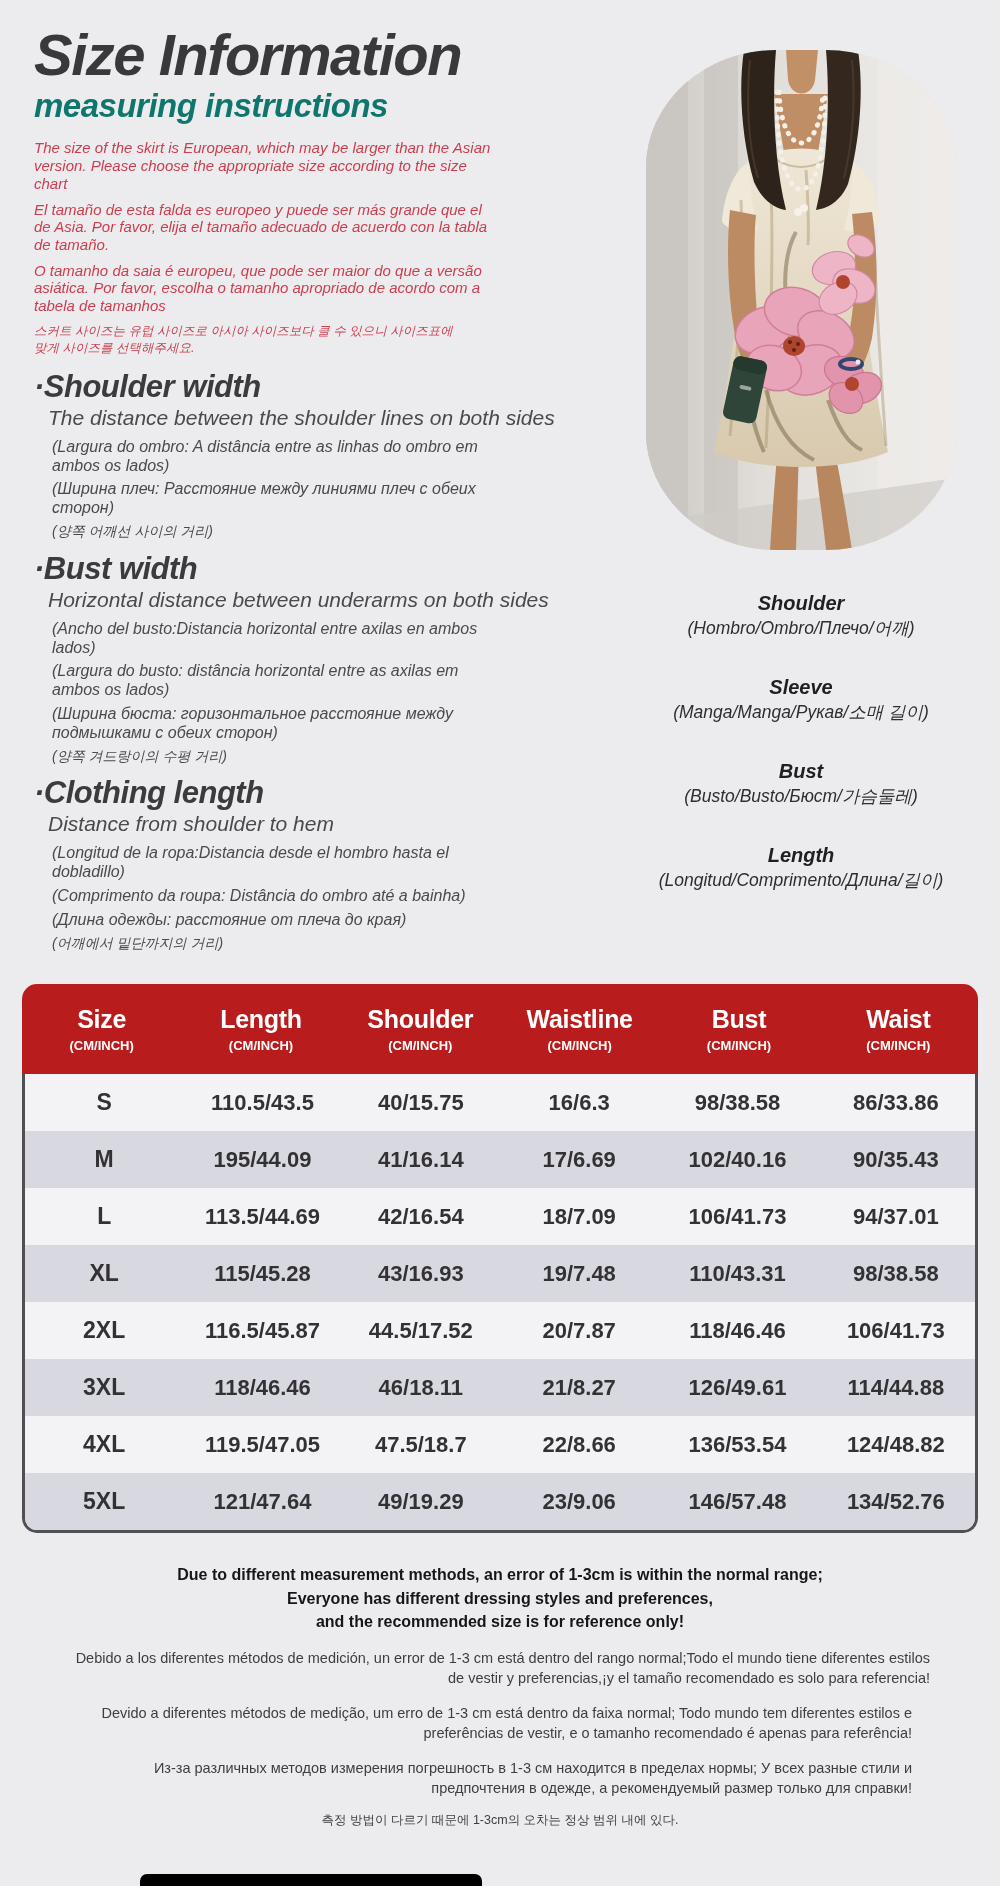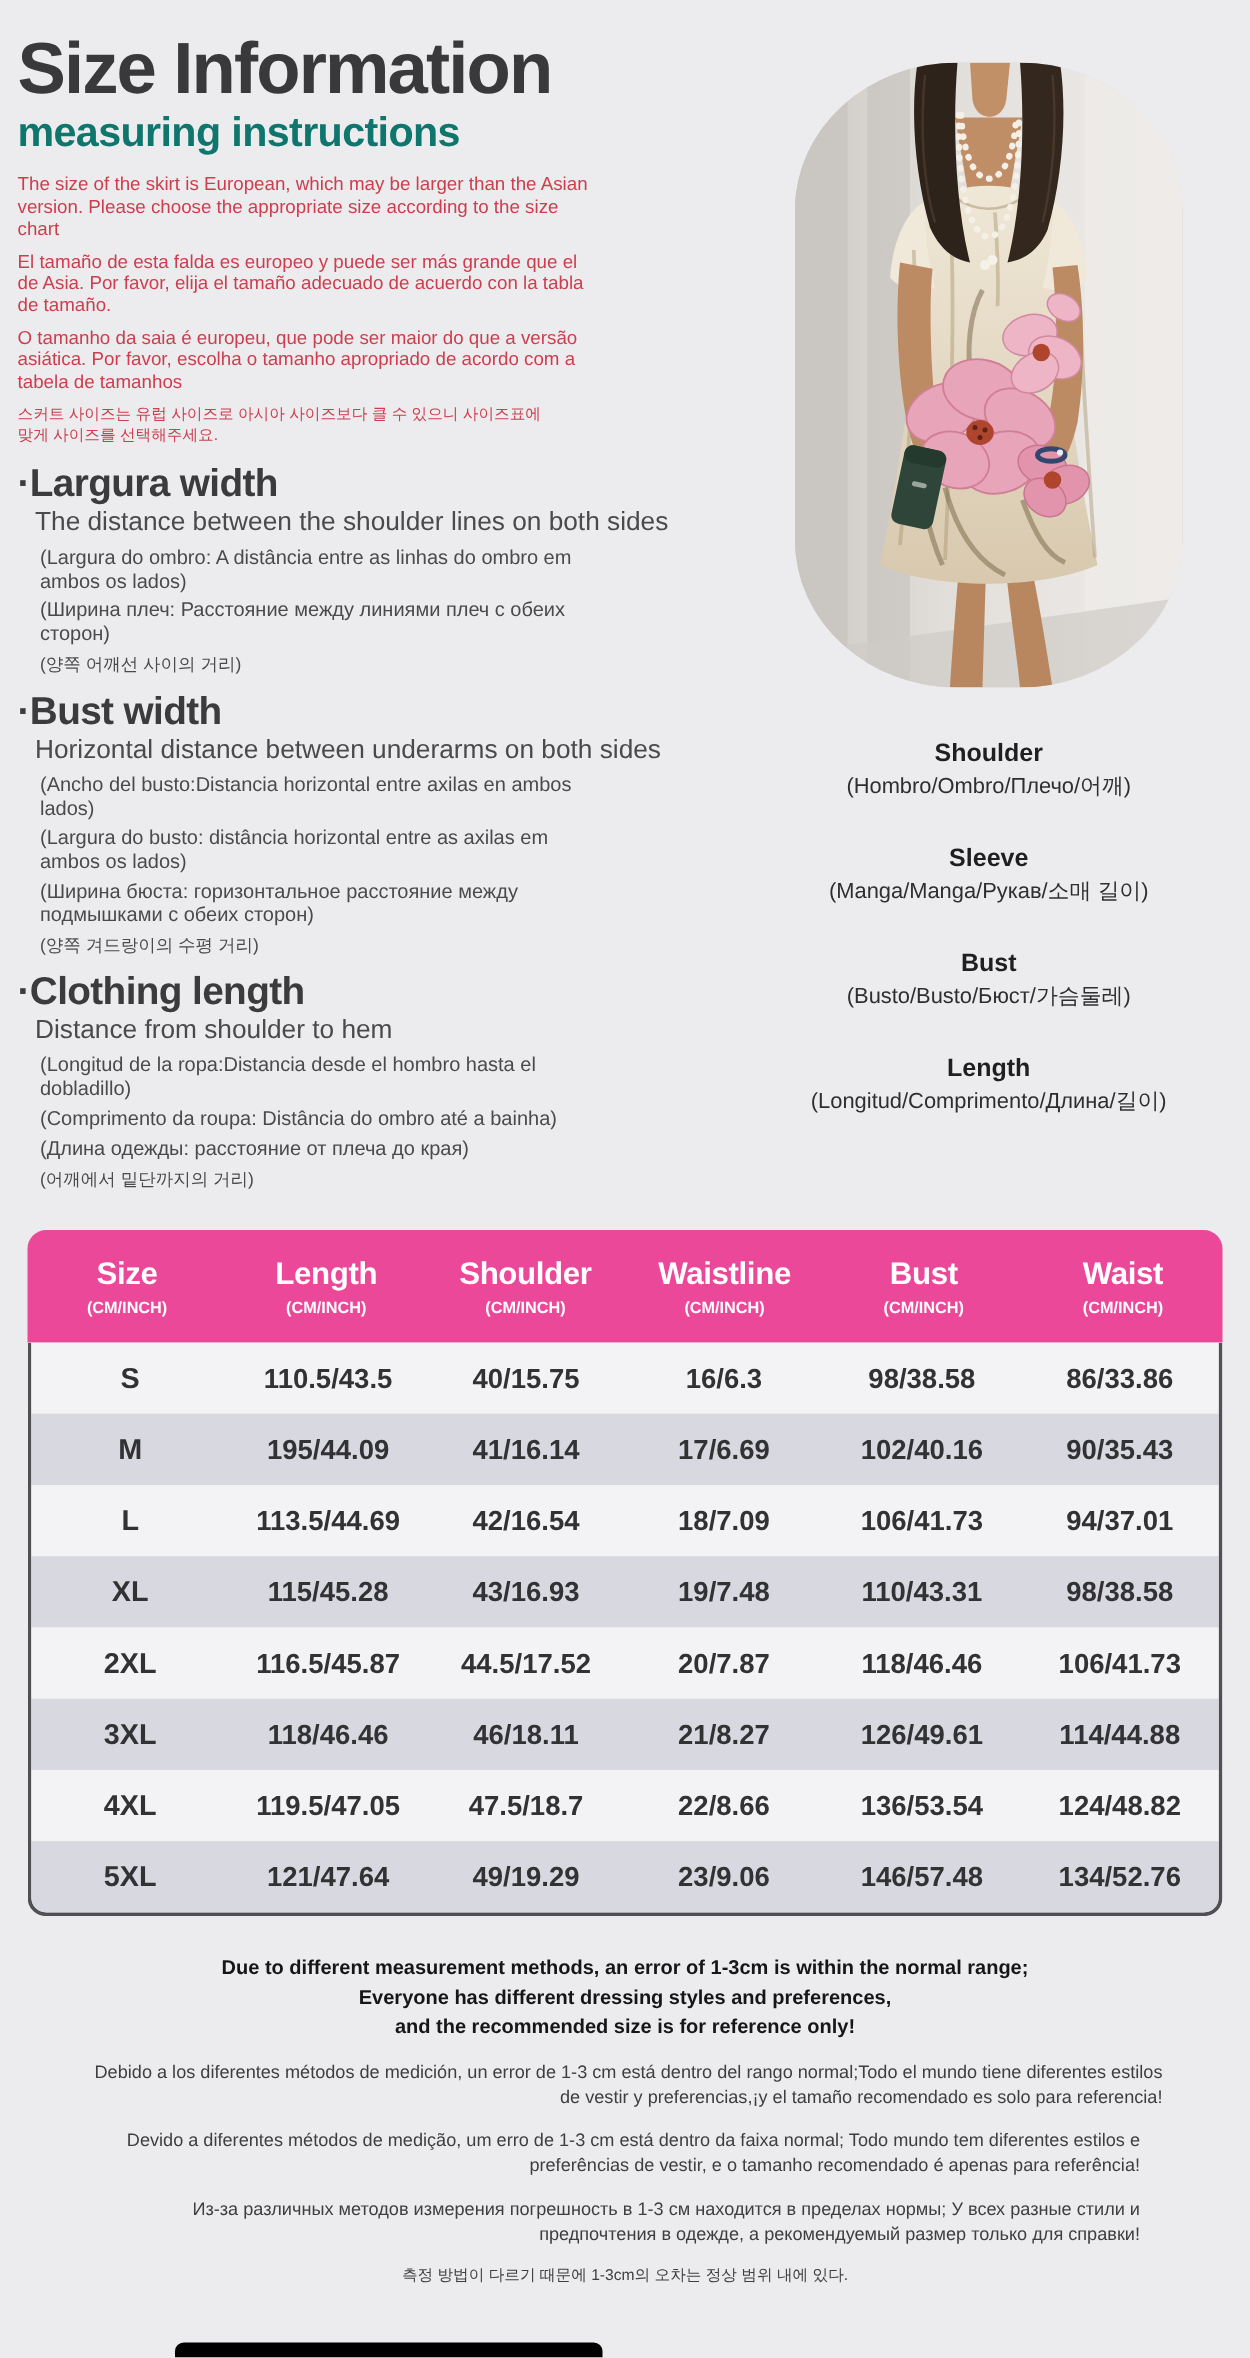--- a/index.html
+++ b/index.html
@@ -1,36 +1,36 @@
 <!DOCTYPE html>
 <html><head>
 <meta charset="utf-8">
 <style>
   html,body{margin:0;padding:0;}
   body{width:1000px;height:1886px;background:#ececee;position:relative;overflow:hidden;
        font-family:"Liberation Sans","DejaVu Sans",sans-serif;color:#47474a;}
-  .top{display:flex;padding:24px 0 0 14px;}
+  .top{display:flex;padding:24px 0 0 34px;font-style:italic;}
   .left{width:588px;flex:0 0 588px;}
   .right{flex:1;display:flex;flex-direction:column;align-items:center;padding:26px 20px 0 0;}
   h1{margin:0;font-size:58px;line-height:1.06;color:#39393b;letter-spacing:-1.5px;font-weight:700;}
   h2{margin:2px 0 14px;font-size:33px;color:#0f766e;font-weight:700;letter-spacing:-.5px;}
   .notice{color:#cc3e4e;font-size:15px;line-height:1.18;margin:0 0 8px;max-width:468px;}
   .notice-ko{font-size:12.5px;line-height:1.4;max-width:432px;margin-bottom:2px;}
   .sec-h{margin:11px 0 1px;font-size:31px;font-weight:700;color:#3b3b3d;letter-spacing:-.5px;}
   .sec-d{margin:0 0 8px 14px;font-size:21px;color:#4a4a4d;}
   .note{margin:0 0 5px 18px;font-size:16px;line-height:1.18;color:#4a4a4d;max-width:452px;}
   .note-ko{font-size:14px;}
   .photo{width:310px;height:500px;border-radius:130px/118px;overflow:hidden;flex:0 0 auto;background:#ddd9d5;}
   .figs{margin-top:42px;}
   .fig{text-align:center;}
   .fig+.fig{margin-top:36px;}
   .fig-n{font-size:20px;font-weight:700;color:#1f1f21;}
   .fig-t{font-size:17.5px;color:#2e2e30;margin-top:1px;}
   .table-wrap{margin:28px 22px 0;width:956px;}
-  .thead{display:grid;grid-template-columns:repeat(6,1fr);background:#ec4899;border-radius:15px 15px 0 0;
+  .thead{display:grid;grid-template-columns:repeat(6,1fr);background:#b91c1c;border-radius:15px 15px 0 0;
          height:90px;align-items:center;text-align:center;color:#fff;}
   .th-label{font-size:25px;font-weight:700;letter-spacing:-.3px;}
   .th-unit{font-size:13px;font-weight:700;margin-top:4px;text-align:center;}
   .tbody{border:3px solid #4f4f54;border-top:none;border-radius:0 0 15px 15px;overflow:hidden;}
   .trow{display:grid;grid-template-columns:repeat(6,1fr);height:57px;align-items:center;text-align:center;
         font-weight:700;color:#323234;}
   .td{font-size:22px;}
   .size{font-size:23px;}
   .light{background:#f3f3f5;}
   .dark{background:#d8d8e1;}
@@ -47,21 +47,21 @@
   <div class="left">
     <h1>Size Information</h1>
     <h2>measuring instructions</h2>
 
     <p class="notice">The size of the skirt is European, which may be larger than the Asian version. Please choose the appropriate size according to the size chart</p>
     <p class="notice">El tamaño de esta falda es europeo y puede ser más grande que el de Asia. Por favor, elija el tamaño adecuado de acuerdo con la tabla de tamaño.</p>
     <p class="notice">O tamanho da saia é europeu, que pode ser maior do que a versão asiática. Por favor, escolha o tamanho apropriado de acordo com a tabela de tamanhos</p>
     <p class="notice notice-ko">스커트 사이즈는 유럽 사이즈로 아시아 사이즈보다 클 수 있으니 사이즈표에 맞게 사이즈를 선택해주세요.</p>
 
     <div>
-      <div class="sec-h">·Largura width</div>
+      <div class="sec-h">·Shoulder width</div>
       <div class="sec-d">The distance between the shoulder lines on both sides</div>
       <p class="note">(Largura do ombro: A distância entre as linhas do ombro em ambos os lados)</p>
       <p class="note">(Ширина плеч: Расстояние между линиями плеч с обеих сторон)</p>
       <p class="note note-ko">(양쪽 어깨선 사이의 거리)</p>
     </div>
 
     <div>
       <div class="sec-h">·Bust width</div>
       <div class="sec-d">Horizontal distance between underarms on both sides</div>
       <p class="note">(Ancho del busto:Distancia horizontal entre axilas en ambos lados)</p>

